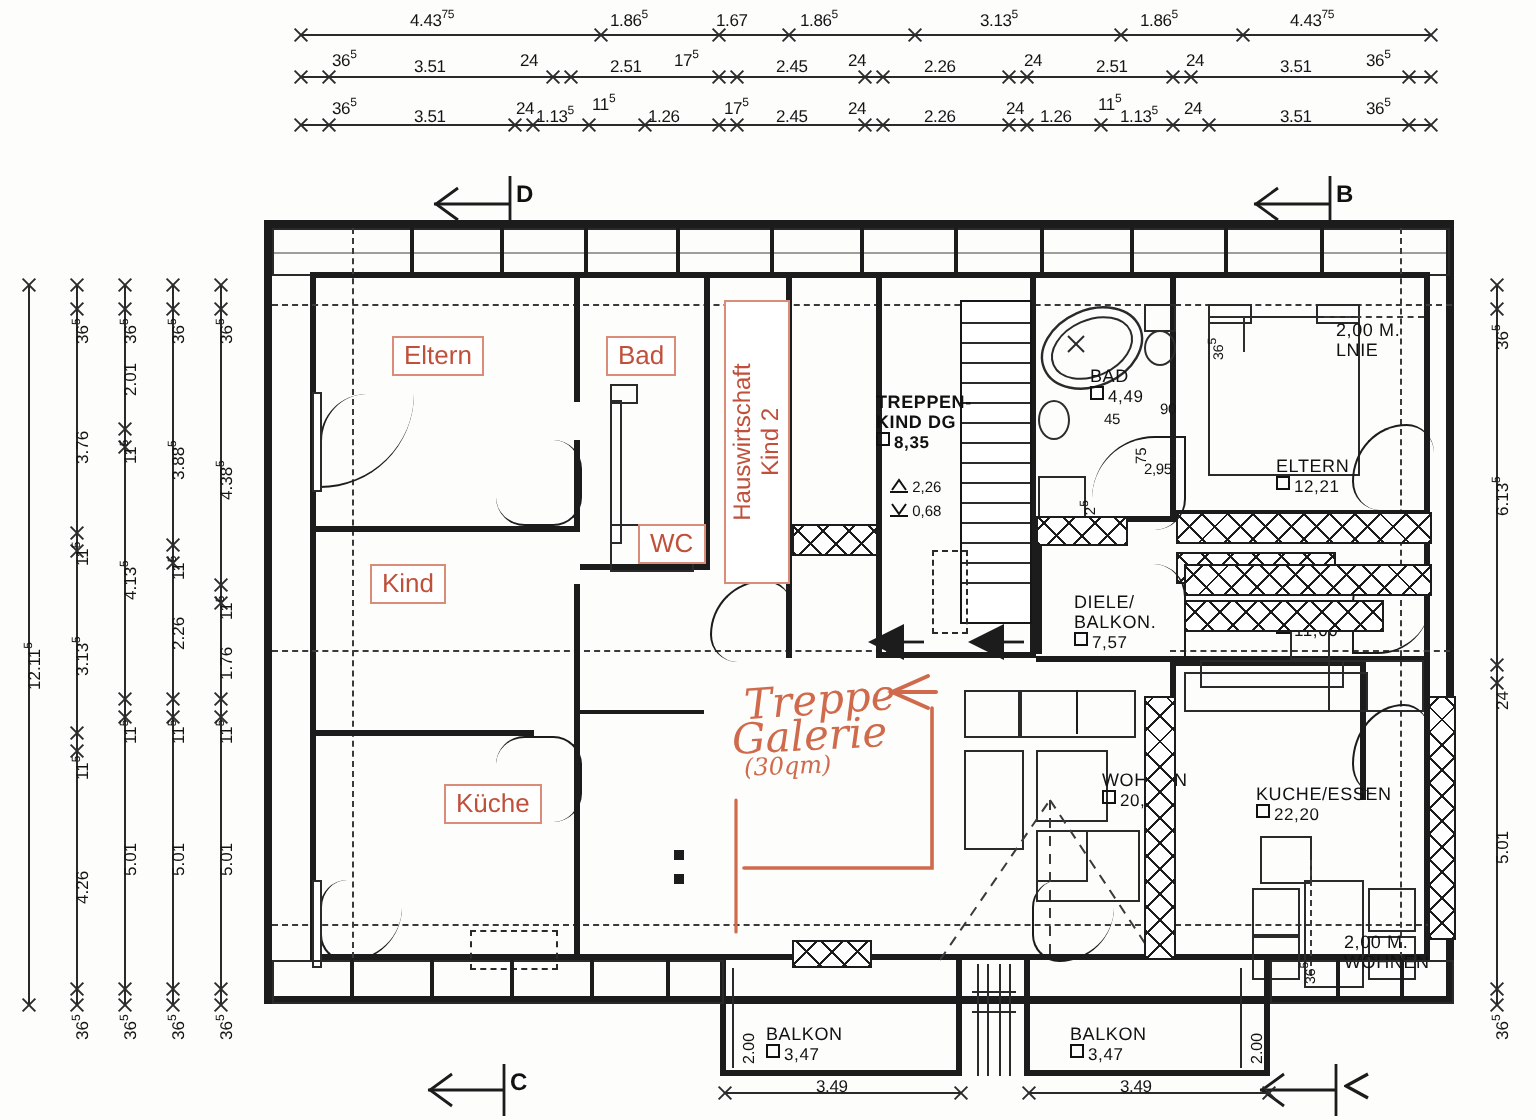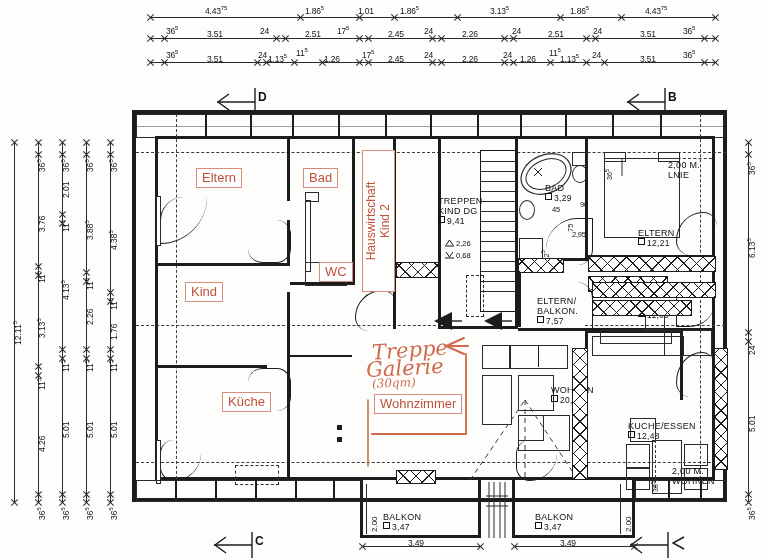--- a/index.html
+++ b/index.html
@@ -86,21 +86,21 @@
     <div class="tick" style="left:390px;top:13px;"></div>
     <div class="tick" style="left:453px;top:13px;"></div>
     <div class="tick" style="left:556px;top:13px;"></div>
     <div class="tick" style="left:617px;top:13px;"></div>
     <div class="tick" style="left:711px;top:13px;"></div>
     <div class="dim" style="left:205px;top:5px;">
       <span>4.43</span><sup>75</sup></div>
     <div class="dim" style="left:305px;top:5px;">
       <span>1.86</span><sup>5</sup></div>
     <div class="dim" style="left:358px;top:5px;">
-      <span>1.01</span><sup></sup></div>
+      <span>1.67</span><sup></sup></div>
     <div class="dim" style="left:400px;top:5px;">
       <span>1.86</span><sup>5</sup></div>
     <div class="dim" style="left:490px;top:5px;">
       <span>3.13</span><sup>5</sup></div>
     <div class="dim" style="left:570px;top:5px;">
       <span>1.86</span><sup>5</sup></div>
     <div class="dim" style="left:645px;top:5px;">
       <span>4.43</span><sup>75</sup></div>
 
     <div class="dimline hline" style="left:150px;top:38px;width:565px;"></div>
@@ -442,24 +442,24 @@
     <div class="tread" style="left:0;top:80px;width:34px;"></div>
     <div class="tread" style="left:0;top:90px;width:34px;"></div>
     <div class="tread" style="left:0;top:100px;width:34px;"></div>
     <div class="tread" style="left:0;top:110px;width:34px;"></div>
     <div class="tread" style="left:0;top:120px;width:34px;"></div>
     <div class="tread" style="left:0;top:130px;width:34px;"></div>
     <div class="tread" style="left:0;top:140px;width:34px;"></div>
   </div>
   <div class="thinw" style="left:466px;top:275px;width:16px;height:40px;border-style:dashed;"></div>
 
-  <div class="rlabel" style="left:438px;top:196px;">
+  <div class="rlabel" style="left:438px;top:196px;font-weight:bold;">
     <span>TREPPEN-</span><br>
     <span>KIND DG</span>
-    <span class="area"><span class="sq"></span><span>9,41</span></span>
+    <span class="area"><span class="sq"></span><span>8,35</span></span>
   </div>
   <div class="lvl" style="left:445px;top:238px;">
     <svg width="9" height="9" style="vertical-align:-1px">
         <polyline points="1,7 4.5,2 8,7" fill="none" stroke="#111" stroke-width="1"></polyline>
         <line x1="0" y1="8" x2="9" y2="8" stroke="#111" stroke-width="1"></line>
       </svg>
     <span>2,26</span>
   </div>
   <div class="lvl" style="left:445px;top:250px;">
     <svg width="9" height="9" style="vertical-align:-1px">
@@ -498,21 +498,21 @@
       <line x1="16" y1="18" x2="24" y2="26" stroke="#2a2a2a" stroke-width="1"></line>
       <line x1="24" y1="18" x2="16" y2="26" stroke="#2a2a2a" stroke-width="1"></line>
     </svg>
   </div>
   <div class="thinw" style="left:572px;top:152px;width:14px;height:12px;"></div>
   <div class="furn-r" style="left:572px;top:165px;width:14px;height:16px;"></div>
   <div class="furn-r" style="left:519px;top:200px;width:14px;height:18px;"></div>
   <div class="thinw" style="left:519px;top:238px;width:22px;height:26px;"></div>
   <div class="rlabel" style="left:545px;top:183px;">
     <span>BAD</span>
-    <span class="area"><span class="sq"></span><span>3,29</span></span>
+    <span class="area"><span class="sq"></span><span>4,49</span></span>
   </div>
   <div class="dim" style="left:552px;top:205px;font-size:7.5px;">
     <span>45</span></div>
   <div class="dim" style="left:572px;top:230px;font-size:7.5px;">
     <span>2,95</span></div>
   <div class="vdim" style="left:540px;top:268px;font-size:7.5px;">
     <span>1,12</span><sup>5</sup></div>
   <div class="vdim" style="left:566px;top:232px;font-size:7.5px;">
     <span>75</span></div>
   <div class="dim" style="left:580px;top:200px;font-size:7.5px;">
@@ -532,21 +532,21 @@
   </div>
   <div class="vdim" style="left:604px;top:180px;font-size:7px;">
     <span>36</span><sup>5</sup></div>
   <div class="rlabel" style="left:668px;top:160px;">
     <span>2,00 M.</span><br>
     <span>LNIE</span>
   </div>
   <div class="dash-h" style="left:662px;top:158px;width:50px;"></div>
 
   <div class="rlabel" style="left:537px;top:296px;">
-    <span>ELTERN/</span><br>
+    <span>DIELE/</span><br>
     <span>BALKON.</span>
     <span class="area"><span class="sq"></span><span>7,57</span></span>
   </div>
   <div class="hatch" style="left:518px;top:258px;width:44px;height:13px;"></div>
   <div class="hatch" style="left:588px;top:256px;width:126px;height:14px;"></div>
   <div class="hatch" style="left:588px;top:276px;width:78px;height:14px;"></div>
 
   <div class="rlabel" style="left:638px;top:300px;">
     <span>KIND</span>
     <span class="area"><span class="sq"></span><span>11,00</span></span>
@@ -576,23 +576,23 @@
     <svg width="110" height="85">
       <line x1="0" y1="82" x2="55" y2="2" stroke="#3a3a3a" stroke-width="1" stroke-dasharray="5,4"></line>
       <line x1="55" y1="2" x2="108" y2="82" stroke="#3a3a3a" stroke-width="1" stroke-dasharray="5,4"></line>
       <line x1="55" y1="2" x2="55" y2="82" stroke="#3a3a3a" stroke-width="1" stroke-dasharray="5,4"></line>
     </svg>
   </div>
 
   <div class="hatch" style="left:572px;top:348px;width:14px;height:130px;"></div>
   <div class="hatch" style="left:714px;top:348px;width:12px;height:120px;"></div>
 
-  <div class="rlabel" style="left:628px;top:392px;margin-top:29px;">
+  <div class="rlabel" style="left:628px;top:392px;">
     <span>KUCHE/ESSEN</span>
-    <span class="area"><span class="sq"></span><span>12,48</span></span>
+    <span class="area"><span class="sq"></span><span>22,20</span></span>
   </div>
   <div class="thinw" style="left:630px;top:418px;width:24px;height:22px;"></div>
   <div class="thinw" style="left:626px;top:444px;width:22px;height:22px;"></div>
   <div class="thinw" style="left:626px;top:468px;width:22px;height:20px;"></div>
   <div class="thinw" style="left:652px;top:440px;width:28px;height:52px;"></div>
   <div class="thinw" style="left:684px;top:444px;width:22px;height:20px;"></div>
   <div class="thinw" style="left:684px;top:468px;width:22px;height:20px;"></div>
   <div class="rlabel" style="left:672px;top:466px;">
     <span>2,00 M.</span><br>
     <span>WOHNEN</span>
@@ -661,21 +661,20 @@
   <div class="wall" style="left:295px;top:480px;width:1.5px;height:20px;"></div>
   <div class="wall" style="left:333px;top:480px;width:1.5px;height:20px;"></div>
   <div class="wall" style="left:668px;top:480px;width:1.5px;height:20px;"></div>
   <div class="wall" style="left:700px;top:480px;width:1.5px;height:20px;"></div>
 
   <div class="tag" style="left:196px;top:168px;">Eltern</div>
   <div class="tag" style="left:303px;top:168px;">Bad</div>
   <div class="tag" style="left:185px;top:282px;">Kind</div>
   <div class="tag" style="left:319px;top:262px;">WC</div>
   <div class="tag" style="left:222px;top:392px;">Küche</div>
-  <div class="tag" style="left:374px;top:394px;">Wohnzimmer</div>
 
   <div class="tag vert" style="left:362px;top:292px;width:130px;line-height:14px;">
     <span>Hauswirtschaft</span><br><span>Kind 2</span>
   </div>
 
   <div class="hand" style="left:372px;top:338px;font-size:21px;transform:rotate(-4deg);">Treppe</div>
   <div class="hand" style="left:366px;top:356px;font-size:21px;transform:rotate(-3deg);">Galerie</div>
   <div class="hand" style="left:372px;top:376px;font-size:12px;transform:rotate(-2deg);">(30qm)</div>
 
   <div class="ab" style="left:424px;top:330px;">

